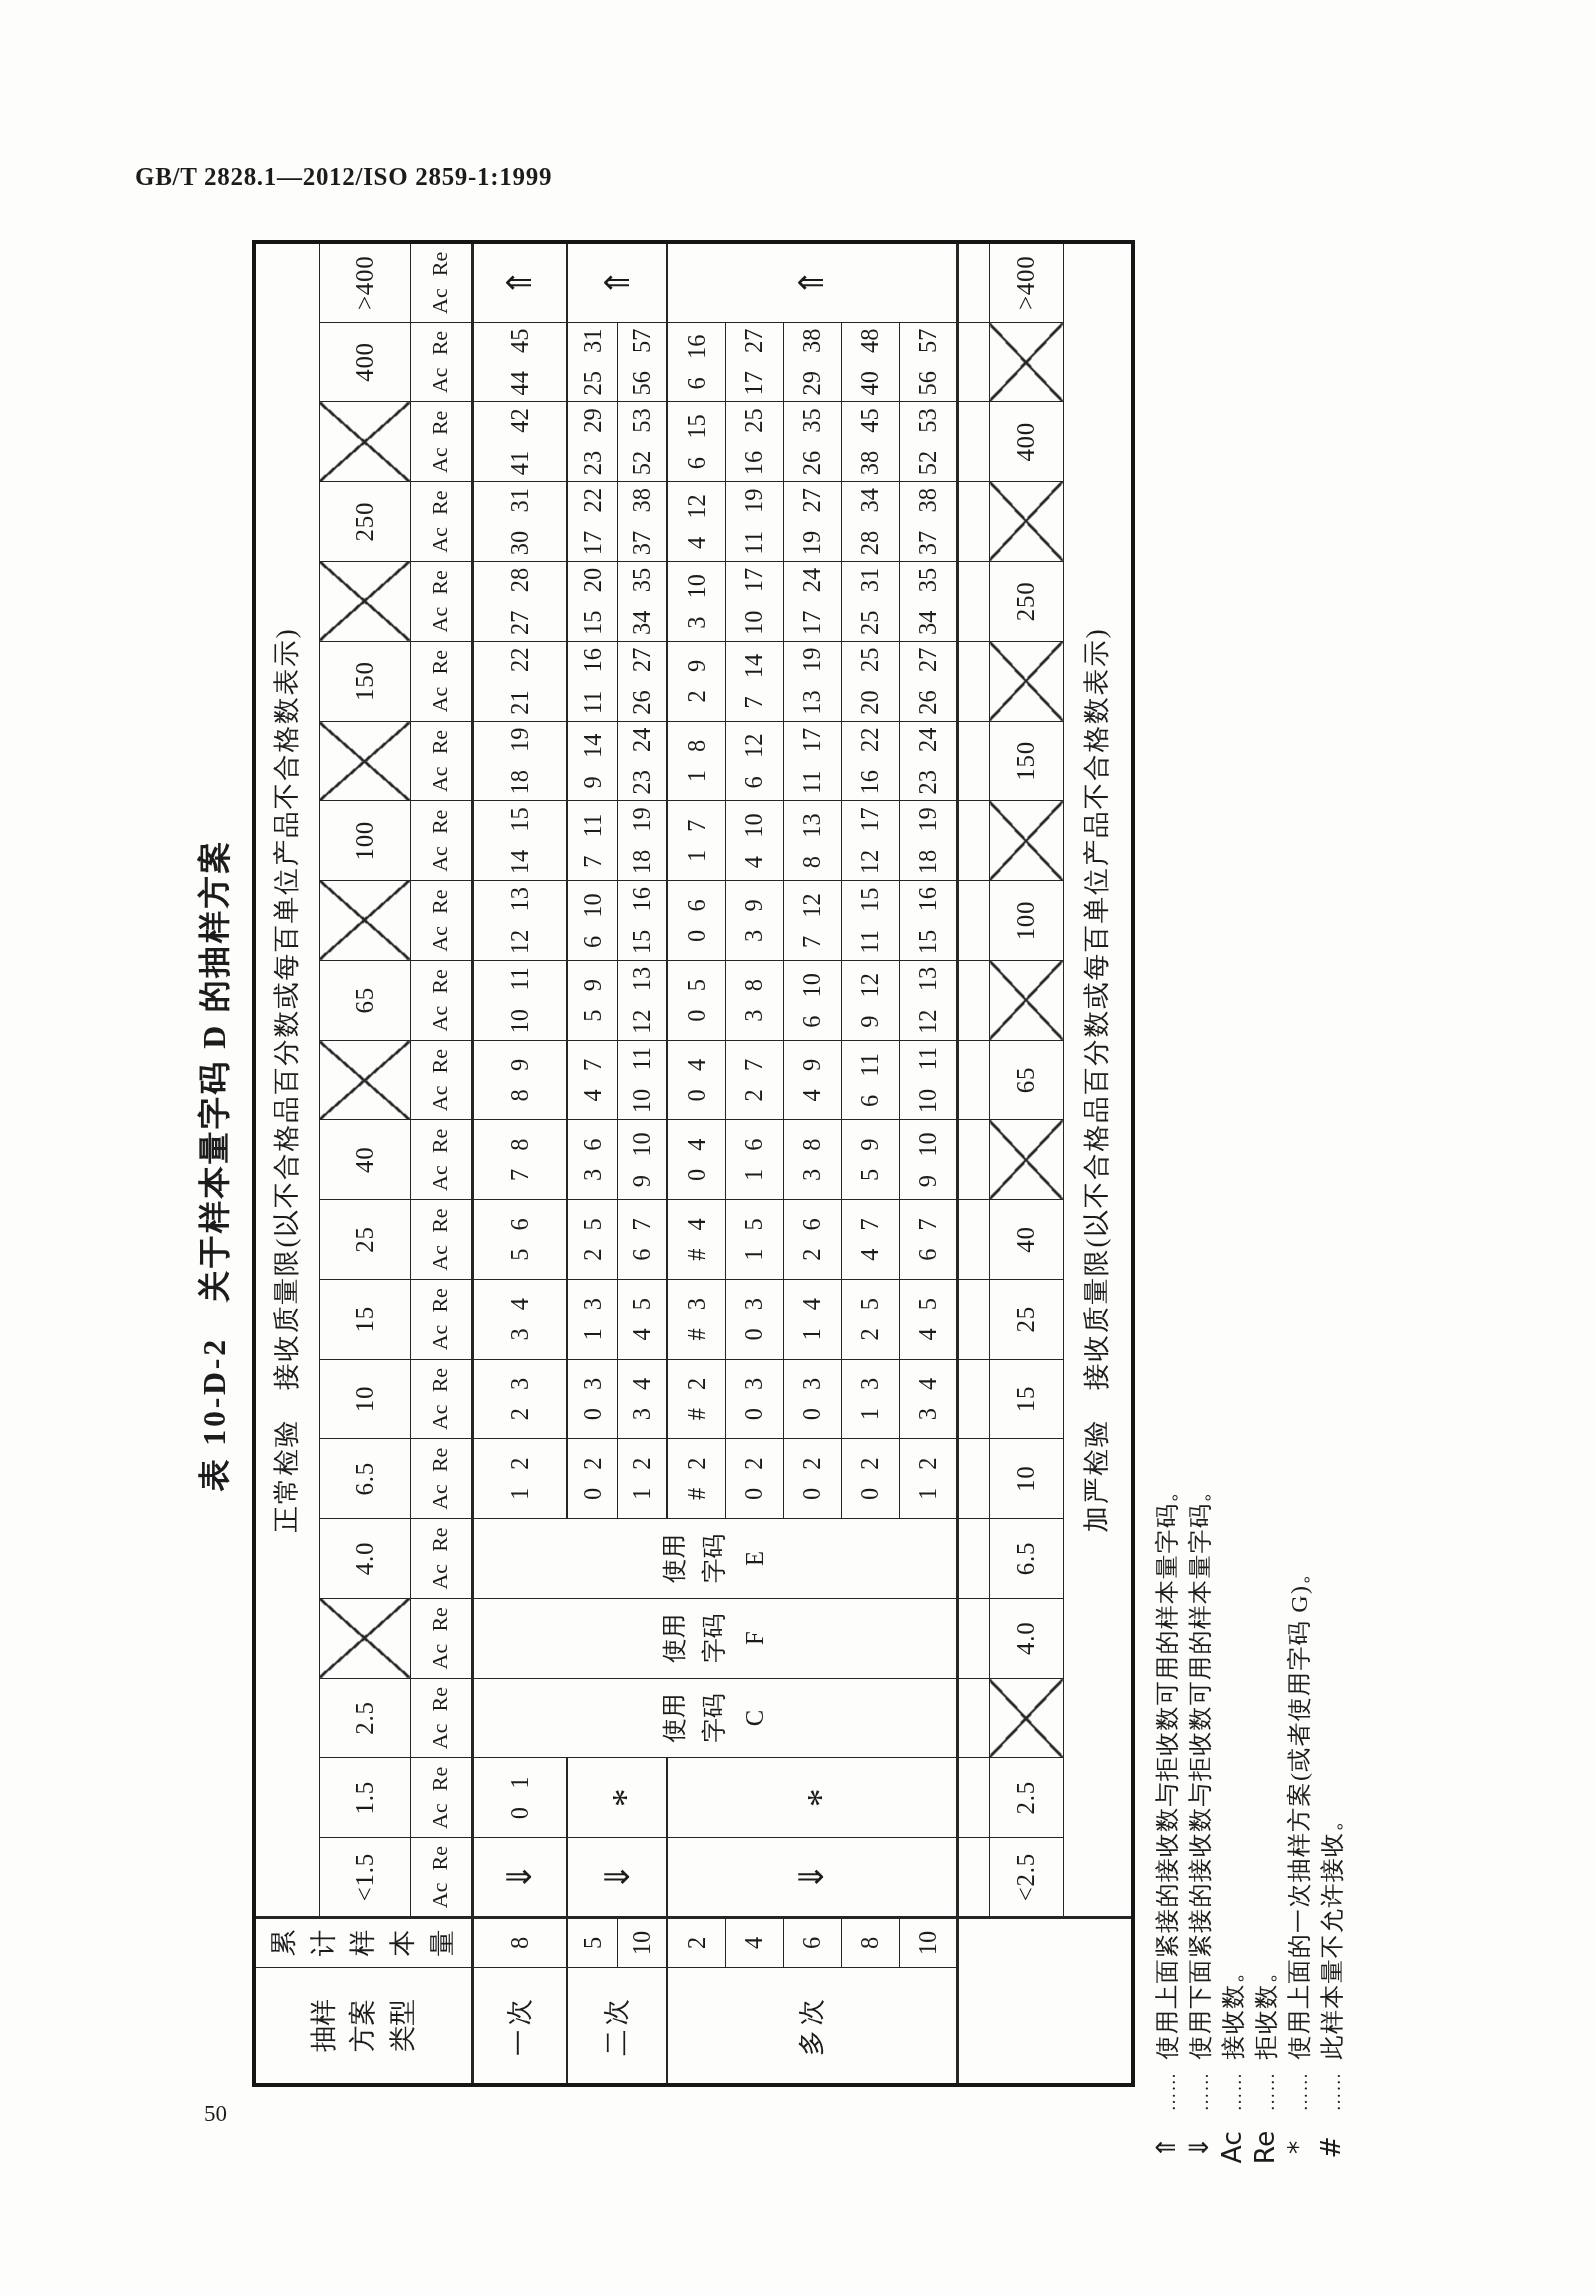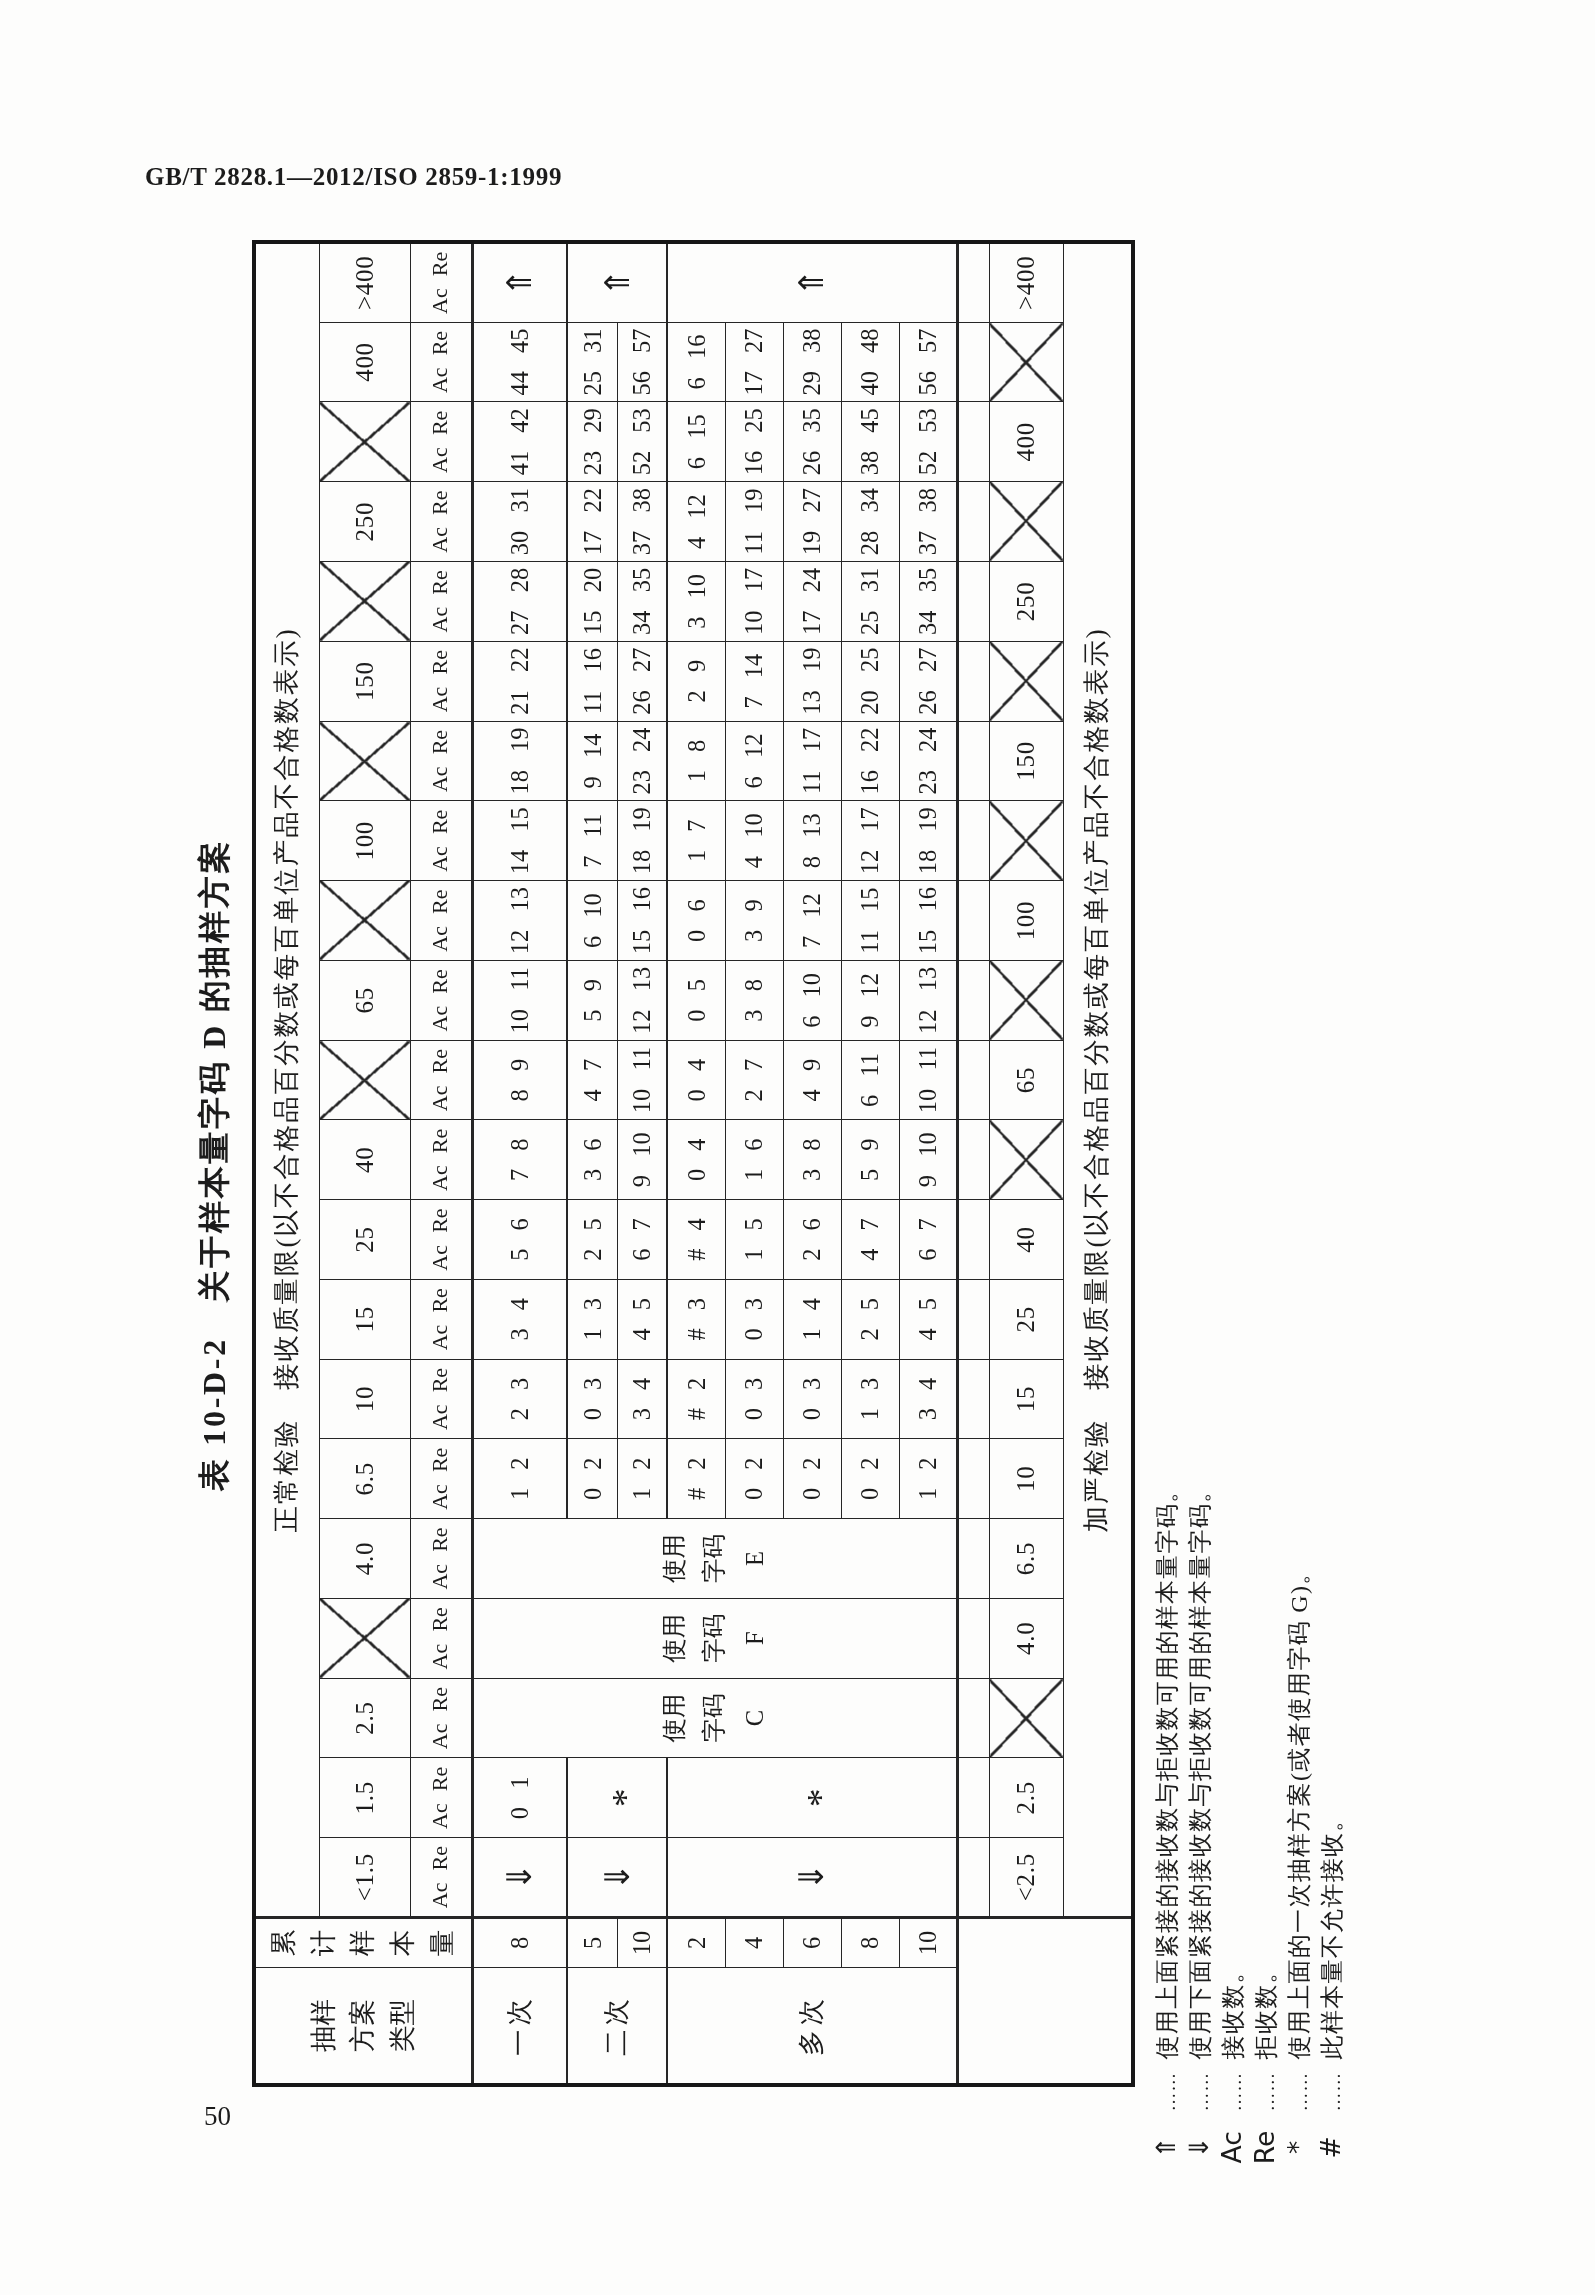--- a/index.html
+++ b/index.html
@@ -2,24 +2,24 @@
 <html style="font-size:10.6px"><head>
 <meta charset="utf-8">
 <style>
   html,body { margin:0; padding:0; background:#e8e8e8; }
   .page {
     position:relative; width:1596px; height:2295px; margin:0 auto;
     background:#fdfdfc; overflow:hidden;
     font-family:"Liberation Serif","DejaVu Serif",serif; color:#1c1c1c;
   }
   .doc-header {
-    position:absolute; left:145px; top:163px;
+    position:absolute; left:135px; top:163px;
     font-size:25px; font-weight:700; letter-spacing:0.7px;
   }
-  .page-number { position:absolute; left:204px; top:2101px; font-size:27px; }
+  .page-number { position:absolute; left:204px; top:2101px; font-size:23px; }
 
   
   .rot {
     position:absolute; left:186px; top:2182px; width:1942px; height:1176px;
     transform:rotate(-90deg); transform-origin:0 0;
   }
   .caption {
     position:absolute; top:6.6px; left:96px; width:1842px;
     text-align:center; font-size:32px; font-weight:700; letter-spacing:2.7px;
   }

